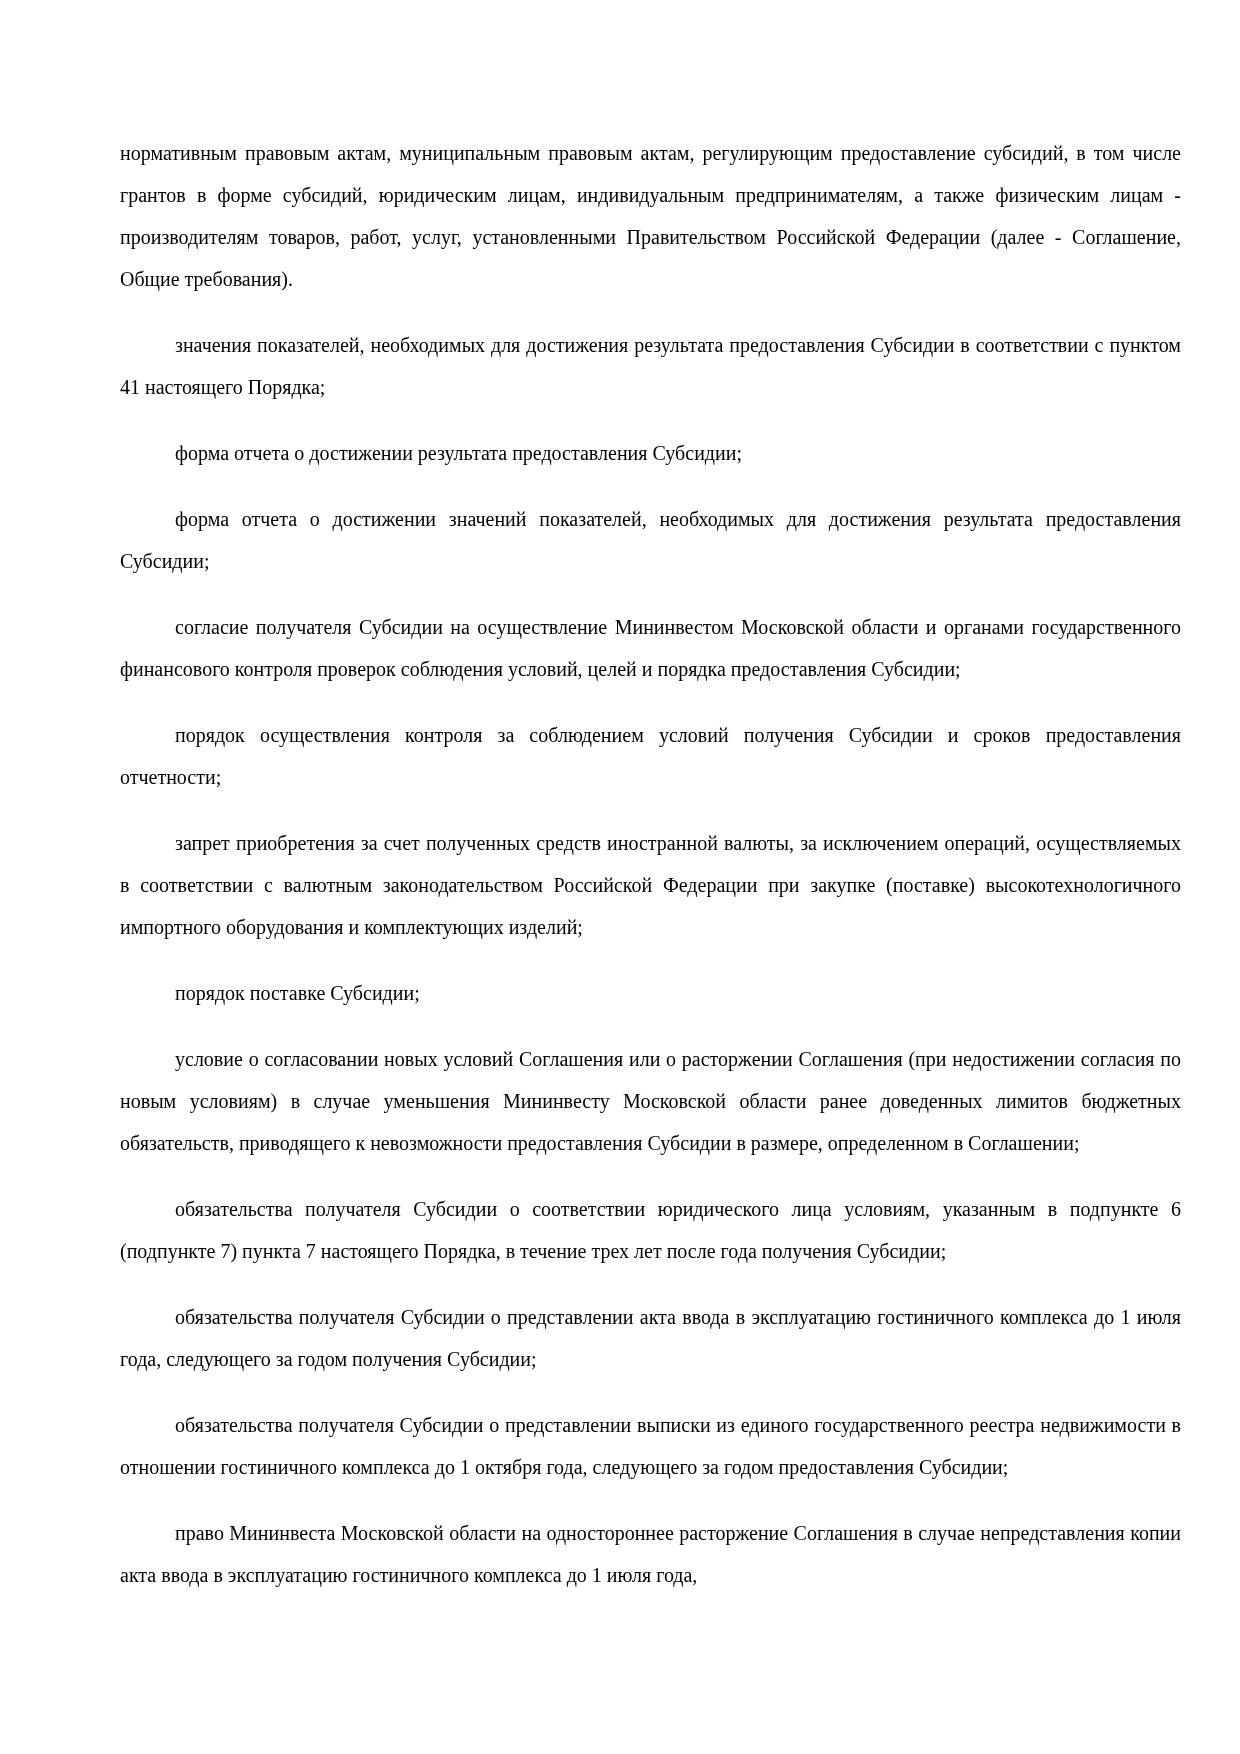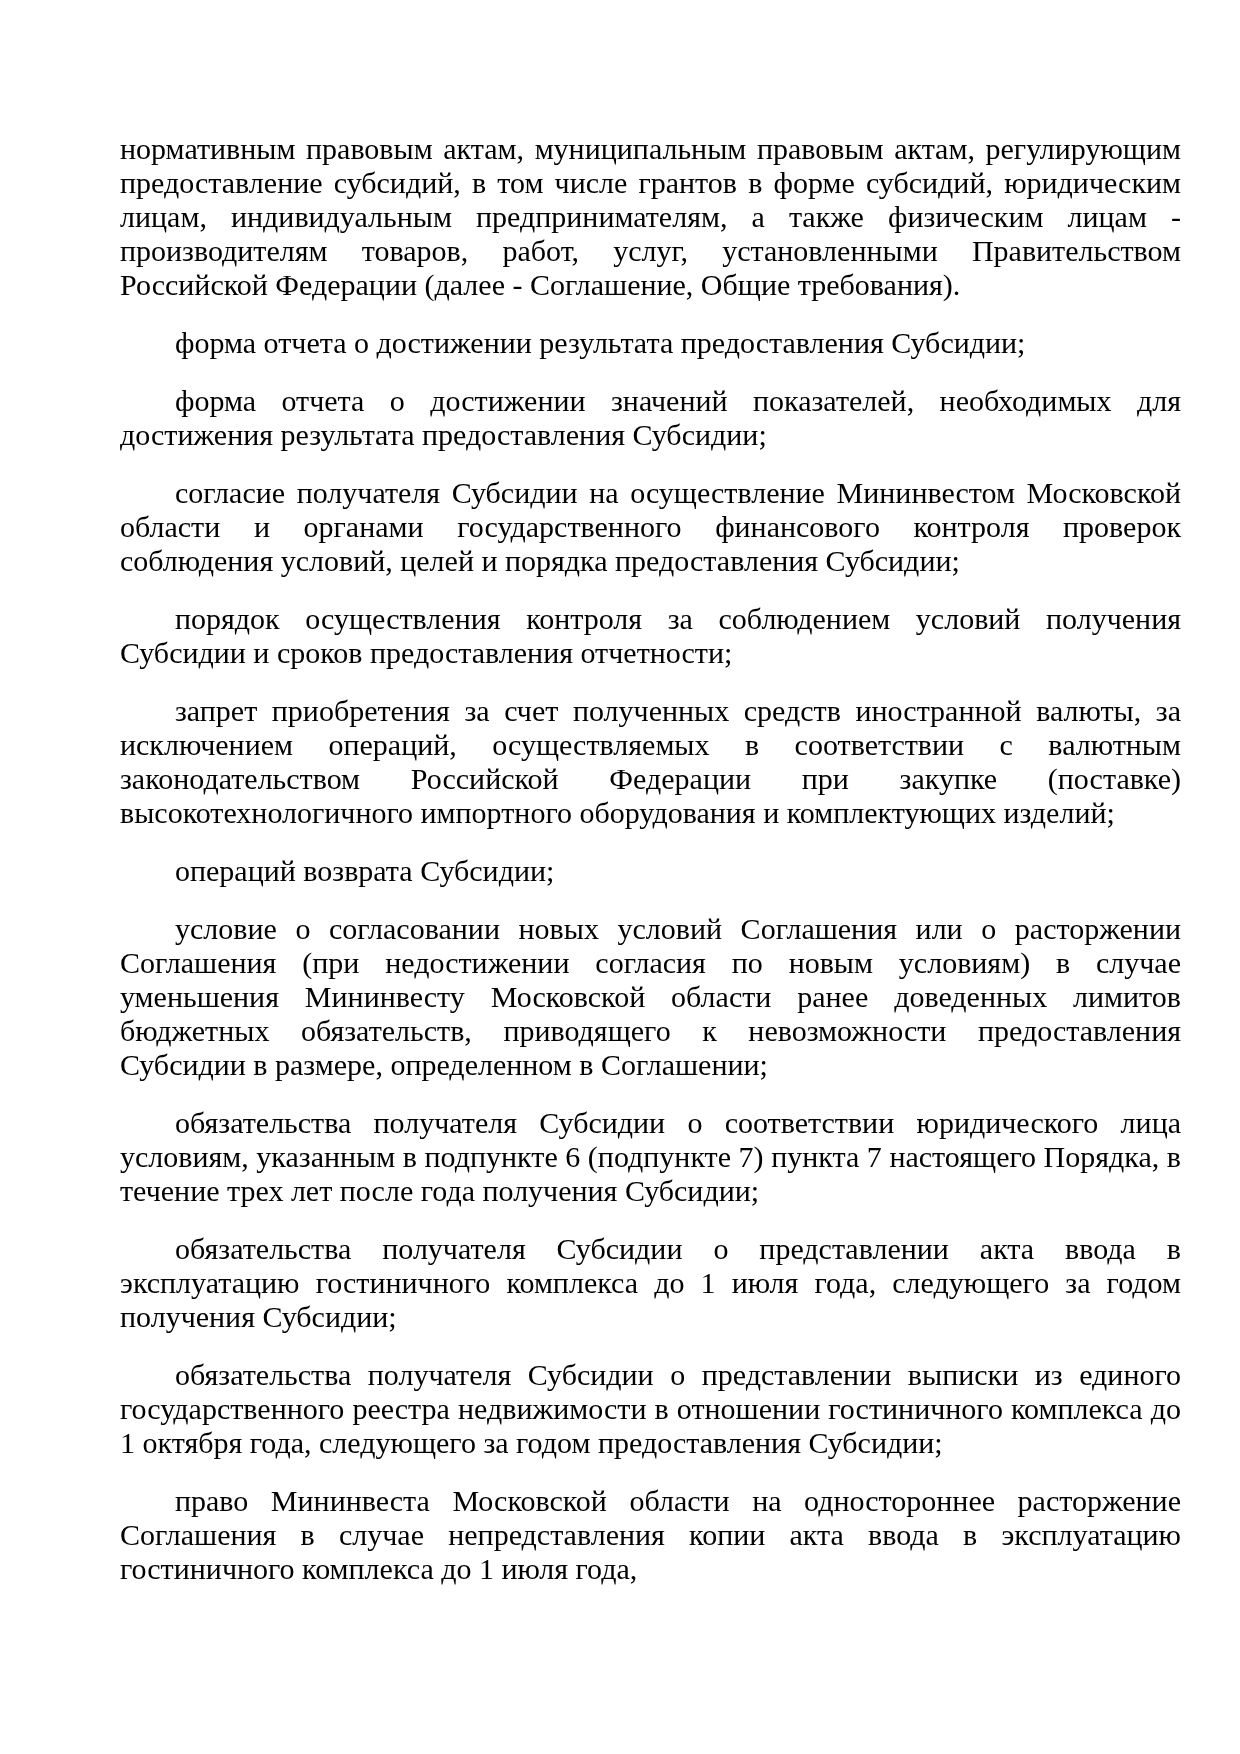--- a/index.html
+++ b/index.html
@@ -21,44 +21,45 @@
     height: 1754px;
     background: #ffffff;
   }
   .doc-body {
     position: absolute;
     left: 120px;
     top: 132px;
     width: 1061px;
     color: #000000;
     font-family: "Liberation Serif", "DejaVu Serif", serif;
-    font-size: 30px;
-    line-height: 34px;
+    font-size: 20px;
+    line-height: 42px;
     text-align: justify;
     text-justify: inter-word;
   }
   .doc-body p {
     margin: 0 0 24px 0;
     text-indent: 55px;
   }
   .doc-body p.continuation {
     text-indent: 0;
   }
 </style>
 </head>
 <body>
 
 <div class="page">
   <div class="doc-body">
     <p class="continuation">нормативным правовым актам, муниципальным правовым актам, регулирующим предоставление субсидий, в том числе грантов в форме субсидий, юридическим лицам, индивидуальным предпринимателям, а также физическим лицам - производителям товаров, работ, услуг, установленными Правительством Российской Федерации (далее - Соглашение, Общие требования).</p>
+    <p>значения показателей, необходимых для достижения результата предоставления Субсидии в соответствии с пунктом 41 настоящего Порядка;</p>
     <p>форма отчета о достижении результата предоставления Субсидии;</p>
     <p>форма отчета о достижении значений показателей, необходимых для достижения результата предоставления Субсидии;</p>
     <p>согласие получателя Субсидии на осуществление Мининвестом Московской области и органами государственного финансового контроля проверок соблюдения условий, целей и порядка предоставления Субсидии;</p>
     <p>порядок осуществления контроля за соблюдением условий получения Субсидии и сроков предоставления отчетности;</p>
     <p>запрет приобретения за счет полученных средств иностранной валюты, за исключением операций, осуществляемых в соответствии с валютным законодательством Российской Федерации при закупке (поставке) высокотехнологичного импортного оборудования и комплектующих изделий;</p>
-    <p>операций возврата Субсидии;</p>
+    <p>порядок поставке Субсидии;</p>
     <p>условие о согласовании новых условий Соглашения или о расторжении Соглашения (при недостижении согласия по новым условиям) в случае уменьшения Мининвесту Московской области ранее доведенных лимитов бюджетных обязательств, приводящего к невозможности предоставления Субсидии в размере, определенном в Соглашении;</p>
     <p>обязательства получателя Субсидии о соответствии юридического лица условиям, указанным в подпункте 6 (подпункте 7) пункта 7 настоящего Порядка, в течение трех лет после года получения Субсидии;</p>
     <p>обязательства получателя Субсидии о представлении акта ввода в эксплуатацию гостиничного комплекса до 1 июля года, следующего за годом получения Субсидии;</p>
     <p>обязательства получателя Субсидии о представлении выписки из единого государственного реестра недвижимости в отношении гостиничного комплекса до 1 октября года, следующего за годом предоставления Субсидии;</p>
     <p>право Мининвеста Московской области на одностороннее расторжение Соглашения в случае непредставления копии акта ввода в эксплуатацию гостиничного комплекса до 1 июля года,</p>
   </div>
 </div>
 
 </body></html>

